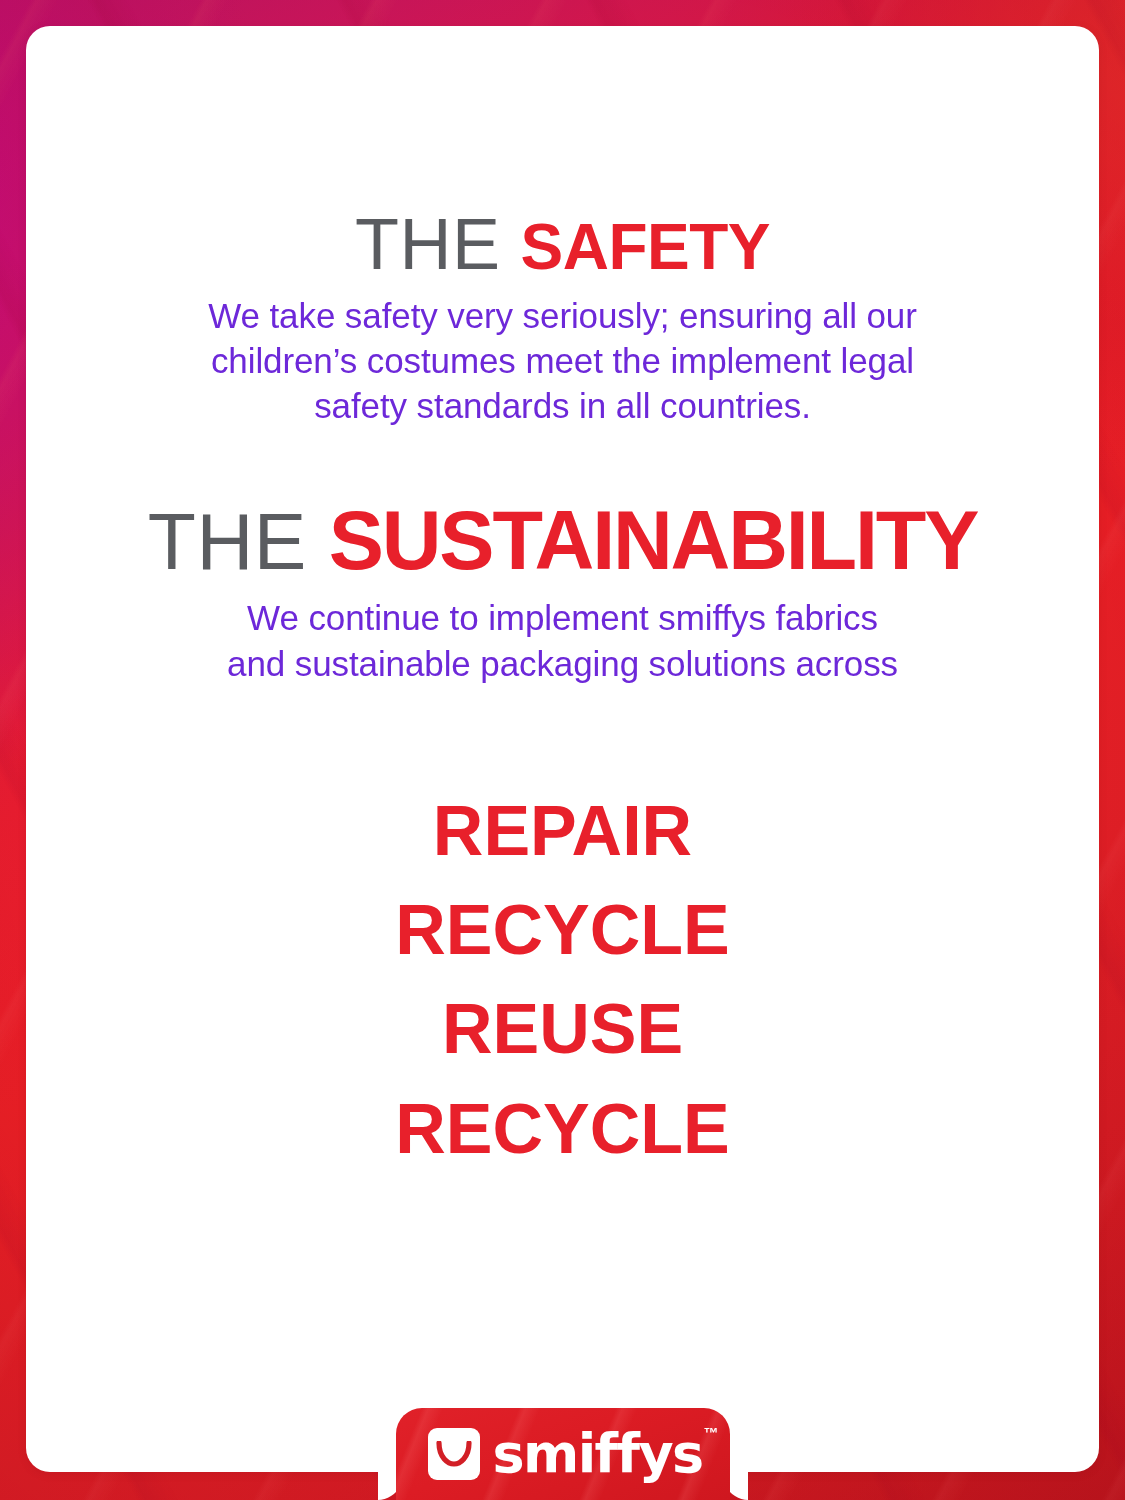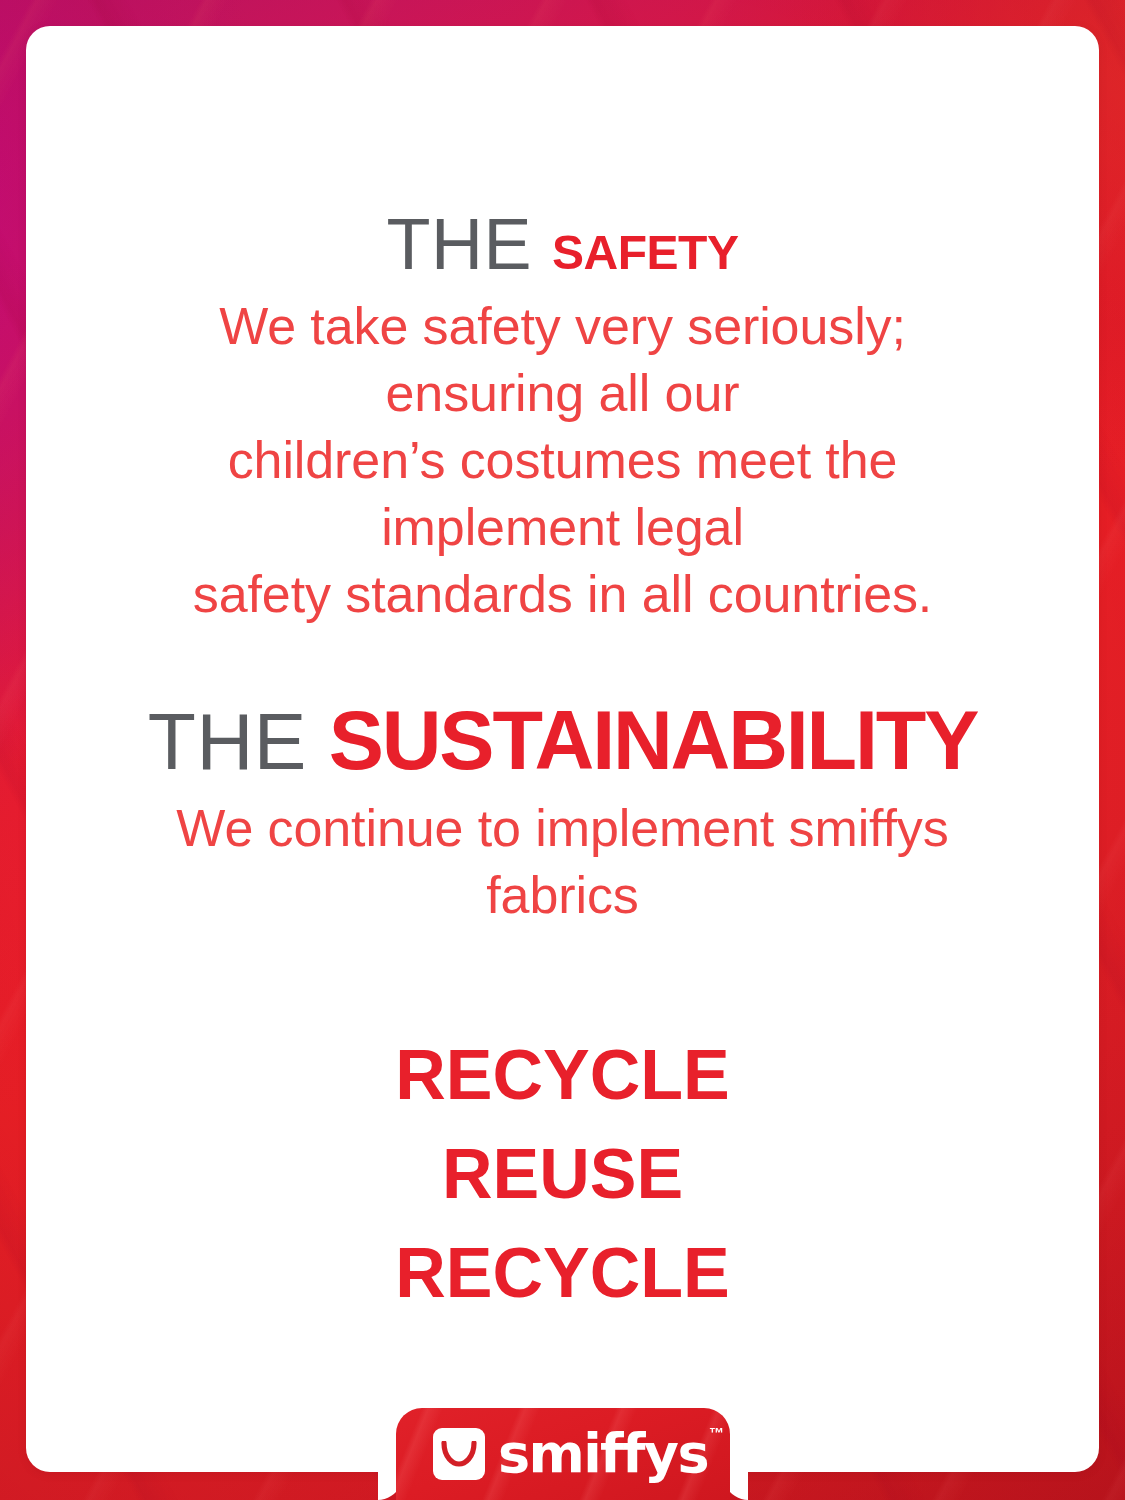--- a/index.html
+++ b/index.html
@@ -108,34 +108,34 @@
     letter-spacing: 0.5px;
   }
   .heading .hl {
     color: #e8202b;
     font-weight: 800;
     letter-spacing: -0.5px;
   }
 
   .heading-safety { font-size: 72px; }
   .heading-safety .the { font-size: 72px; }
-  .heading-safety .hl  { font-size: 48px; }
+  .heading-safety .hl  { font-size: 64px; }
 
   .heading-sustain {
     font-size: 80px;
     transform: scaleX(0.985);
   }
   .heading-sustain .the { font-size: 80px; }
   .heading-sustain .hl  { font-size: 84px; letter-spacing: -2.2px; }
 
   
   .body-copy {
     text-align: center;
-    color: #ef4444;
-    font-size: 52px;
+    color: #6d28d9;
+    font-size: 35px;
     font-weight: 300;
     line-height: 1.29;
     letter-spacing: -0.1px;
     margin: 13px auto;
     max-width: 880px;
   }
   .body-copy .ln { display: block; }
 
   
   .slogan {
@@ -157,21 +157,20 @@
     left: 50%;
     transform: translateX(-50%);
     bottom: 0;
     width: 302px;
     height: 92px;
     background: linear-gradient(160deg, #e02129 0%, #dc1c24 42%, #cf171f 100%);
     border-top-left-radius: 26px;
     border-top-right-radius: 26px;
     display: flex;
     align-items: center;
-    justify-content: center;
     overflow: hidden;
     padding-left: 32px;
   }
   .logo-tab::before {
     content: "";
     position: absolute;
     inset: 0;
     background:
       repeating-linear-gradient(112deg,
         rgba(255,255,255,0.00) 0px,
@@ -263,24 +262,26 @@
           <span class="ln">safety standards in all countries.</span>
         </p>
       </div>
 
       <div class="block-sustain">
         <div class="heading heading-sustain">
           <span class="the">THE</span><span>&nbsp;</span><span class="hl">SUSTAINABILITY</span>
         </div>
         <p class="body-copy">
           <span class="ln">We continue to implement smiffys fabrics</span>
+          <span class="ln">and sustainable packaging solutions across</span>
         </p>
       </div>
 
       <div class="slogan">
+        <p class="slogan-line">REPAIR</p>
         <p class="slogan-line">RECYCLE</p>
         <p class="slogan-line">REUSE</p>
         <p class="slogan-line">RECYCLE</p>
       </div>
 
     </div>
   </div>
 
   <div class="logo-tab-shoulder shoulder-left"></div>
   <div class="logo-tab-shoulder shoulder-right"></div>

